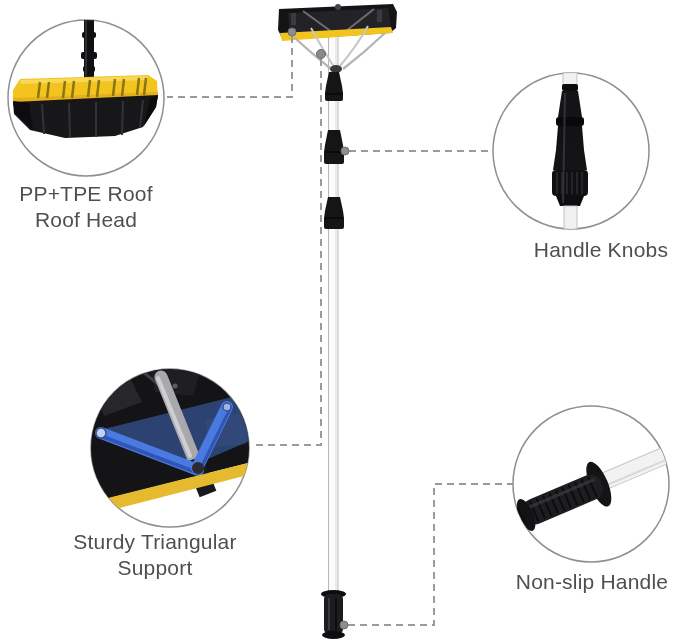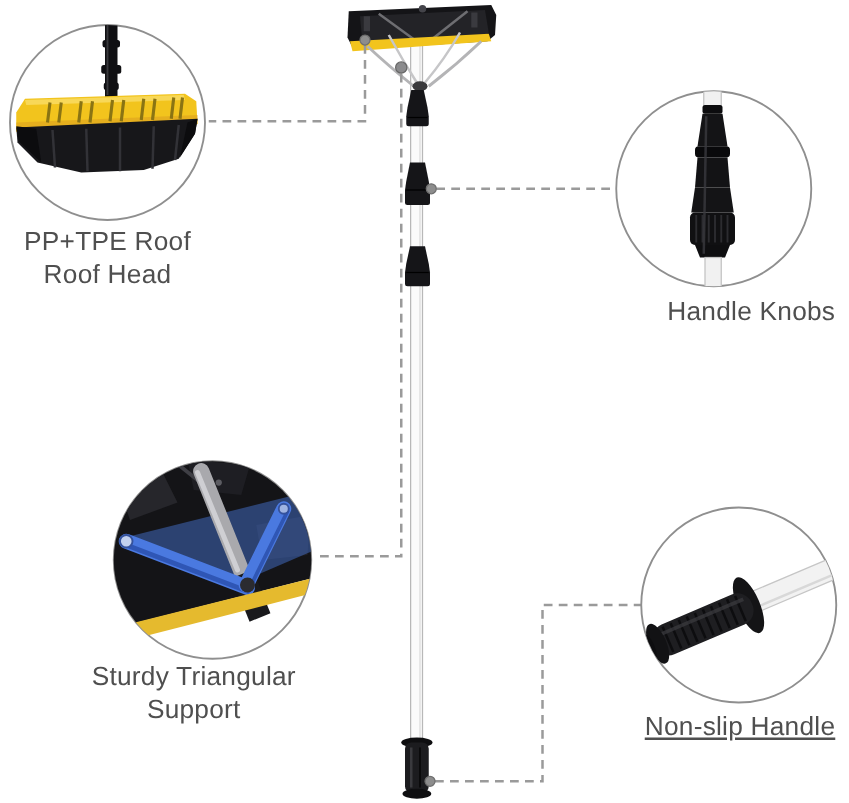--- a/index.html
+++ b/index.html
@@ -209,17 +209,17 @@
 
   <div class="callout-label" style="left:571px; top:237px;margin-left:30px;">
     <div>Handle Knobs</div>
   </div>
 
   <div class="callout-label" style="left:155px; top:529px;">
     <div>Sturdy Triangular</div>
     <div>Support</div>
   </div>
 
-  <div class="callout-label" style="left:592px; top:569px;text-decoration:underline;">
+  <div class="callout-label" style="left:592px; top:569px;">
     <div>Non-slip Handle</div>
   </div>
 
 </div>
 
 </body></html>

